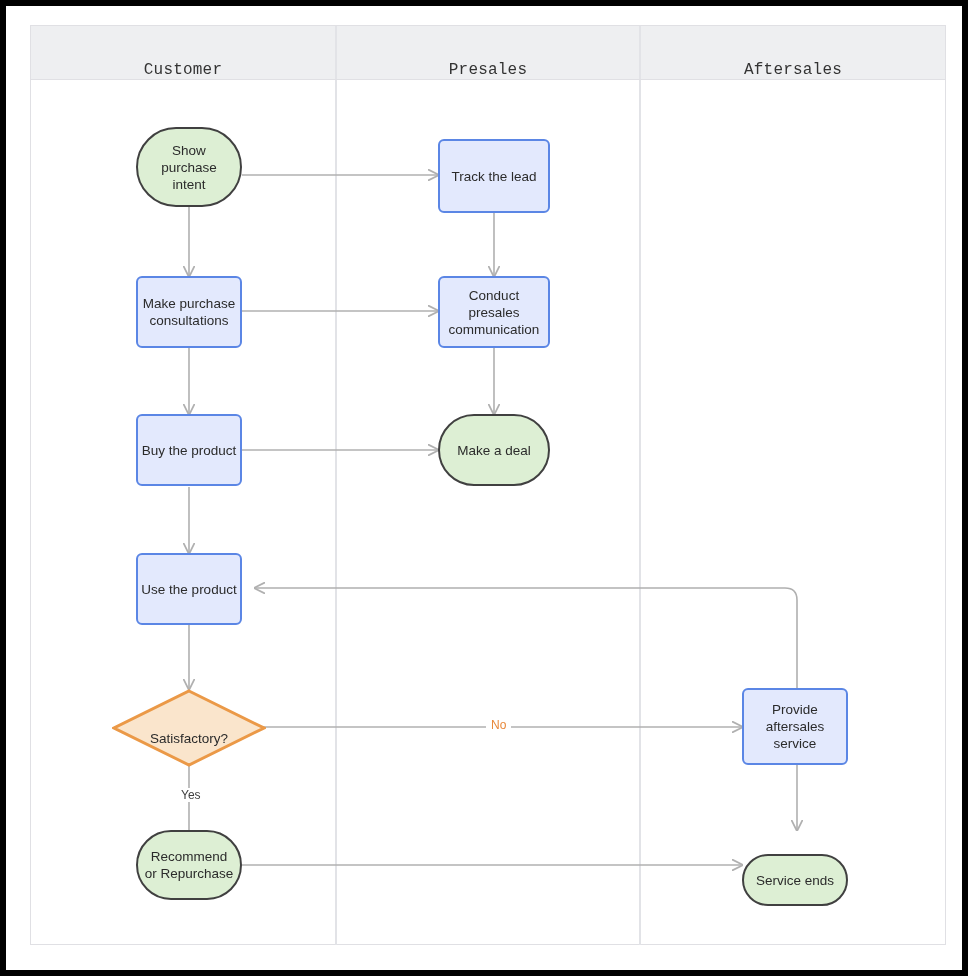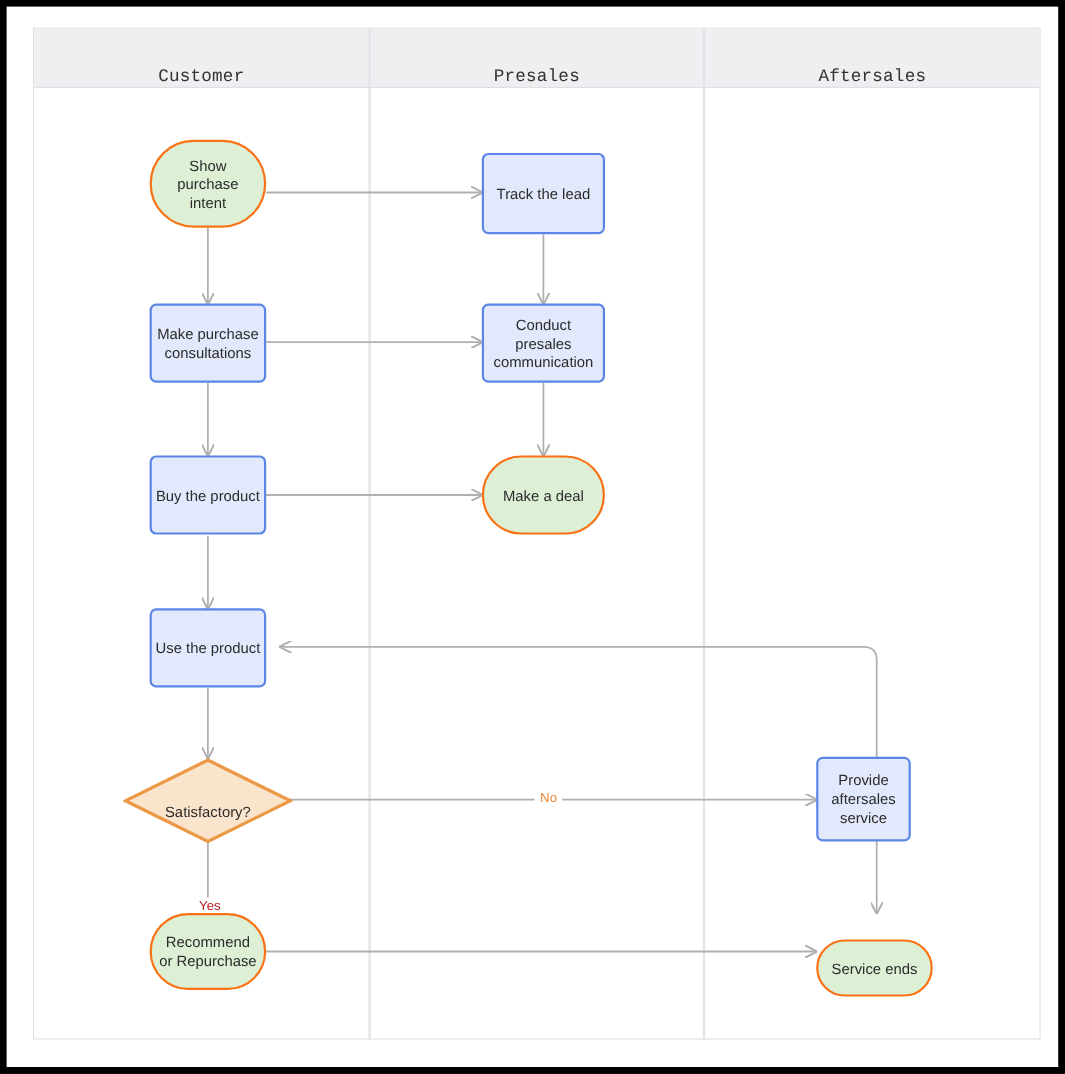--- a/index.html
+++ b/index.html
@@ -94,21 +94,21 @@
     color: #2b2b2b;
     font-family: "Liberation Sans", sans-serif;
   }
   .node.process {
     background: #e3e9fd;
     border: 2px solid #5b86e5;
     border-radius: 6px;
   }
   .node.terminator {
     background: #ddefd4;
-    border: 2px solid #f97316;
+    border: 2px solid #404040;
     border-radius: 40px;
   }
   .node.decision {
     background: transparent;
     border: none;
   }
   .node.decision .dia-label {
     position: relative;
     z-index: 2;
     color: #2b2b2b;
@@ -122,21 +122,21 @@
     z-index: 1;
   }
   .edge-label {
     position: absolute;
     font-size: 12px;
     font-family: "Liberation Sans", sans-serif;
     background: #ffffff;
     padding: 0 5px;
     white-space: nowrap;
   }
-  .edge-label.yes { color: #b91c1c; margin-top: 28px; }
+  .edge-label.yes { color: #404040; }
   .edge-label.no  { color: #e8883a; }
 </style>
 </head>
 <body>
 
 <div id="stage">
 <div id="paper">
 
   <div id="diagram">
 
@@ -235,21 +235,21 @@
       <div>Use the product</div>
     </div>
 
     <div class="node decision" style="left:81px; top:663px; width:154px; height:78px;">
       <svg class="dia-shape" viewBox="0 0 154 78" preserveAspectRatio="none">
         <polygon points="77,2 152,39 77,76 2,39" fill="#fae5cc" stroke="#eb9947" stroke-width="3"></polygon>
       </svg>
       <div class="dia-label">Satisfactory?</div>
     </div>
 
-    <div class="node process" style="left:711px; top:662px; width:86px; height:77px;justify-content:center;">
+    <div class="node process" style="left:711px; top:662px; width:106px; height:77px;justify-content:center;">
       <div>
         <div>Provide</div>
         <div>aftersales</div>
         <div>service</div>
       </div>
     </div>
 
     <div class="node terminator" style="left:105px; top:804px; width:106px; height:70px;">
       <div>
         <div>Recommend</div>

